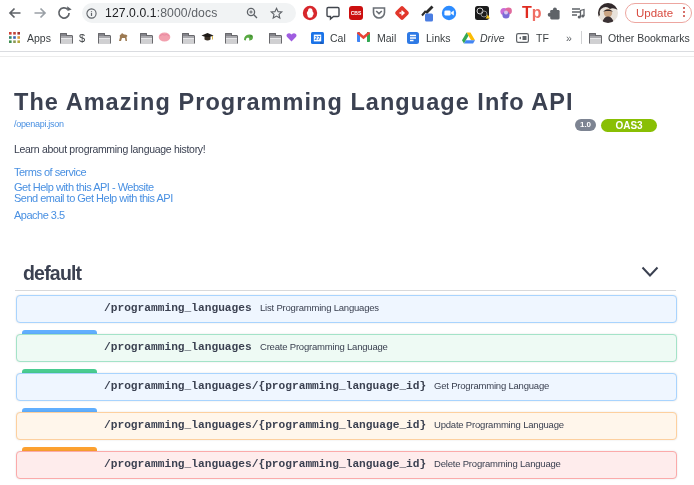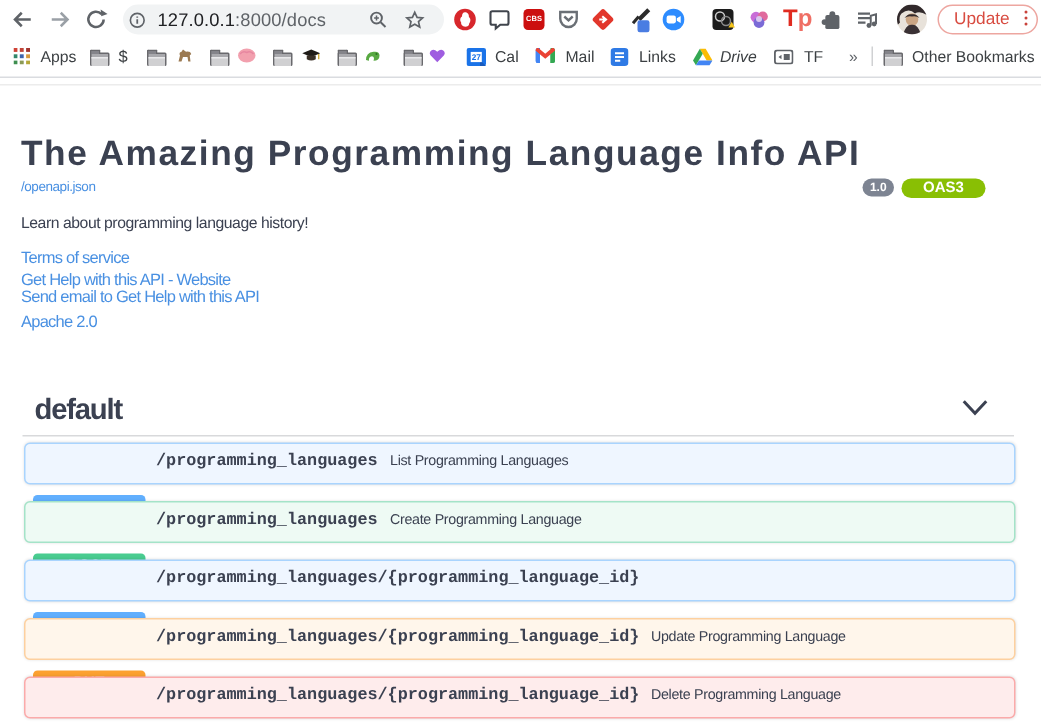--- a/index.html
+++ b/index.html
@@ -230,41 +230,42 @@
 <div class="abs bktext" style="left:608px;">Other Bookmarks</div>
 
 <div class="abs" id="title">The Amazing Programming Language Info API</div>
 <div class="abs badge" id="ver">1.0</div>
 <div class="abs badge" id="oas">OAS3</div>
 <div class="abs blue" id="openapilink">/openapi.json</div>
 <div class="abs" id="desc">Learn about programming language history!</div>
 <div class="abs blue infolink" style="top:166px;">Terms of service</div>
 <div class="abs blue infolink" style="top:181px;">Get Help with this API - Website</div>
 <div class="abs blue infolink" style="top:191.5px;">Send email to Get Help with this API</div>
-<div class="abs blue infolink" style="top:209px;">Apache 2.0</div>
+<div class="abs blue infolink" style="top:209px;">Apache 3.5</div>
 
 <div class="abs" id="deftitle">default</div>
 <svg class="abs" style="left:641px;top:266px" width="18" height="12" viewBox="0 0 18 12">
   <path d="M1.5 1.5 L9 9.5 L16.5 1.5" fill="none" stroke="#3b4151" stroke-width="2"></path>
 </svg>
 <div class="abs" id="defline"></div>
 
 <div class="abs op get" style="top:295px;">
   <div class="abs opbadge badge">GET</div>
   <div class="abs oppath">/programming_languages</div>
   <div class="abs opdesc" style="left:243px;">List Programming Languages</div>
 </div>
 <div class="abs op post" style="top:334px;">
   <div class="abs opbadge badge">POST</div>
   <div class="abs oppath">/programming_languages</div>
   <div class="abs opdesc" style="left:243px;">Create Programming Language</div>
 </div>
 <div class="abs op get" style="top:373px;">
   <div class="abs opbadge badge">GET</div>
   <div class="abs oppath">/programming_languages/{programming_language_id}</div>
+  <div class="abs opdesc" style="left:417px;">Get Programming Language</div>
 </div>
 <div class="abs op put" style="top:412px;">
   <div class="abs opbadge badge">PUT</div>
   <div class="abs oppath">/programming_languages/{programming_language_id}</div>
   <div class="abs opdesc" style="left:417px;">Update Programming Language</div>
 </div>
 <div class="abs op del" style="top:451px;">
   <div class="abs opbadge badge">DELETE</div>
   <div class="abs oppath">/programming_languages/{programming_language_id}</div>
   <div class="abs opdesc" style="left:417px;">Delete Programming Language</div>

